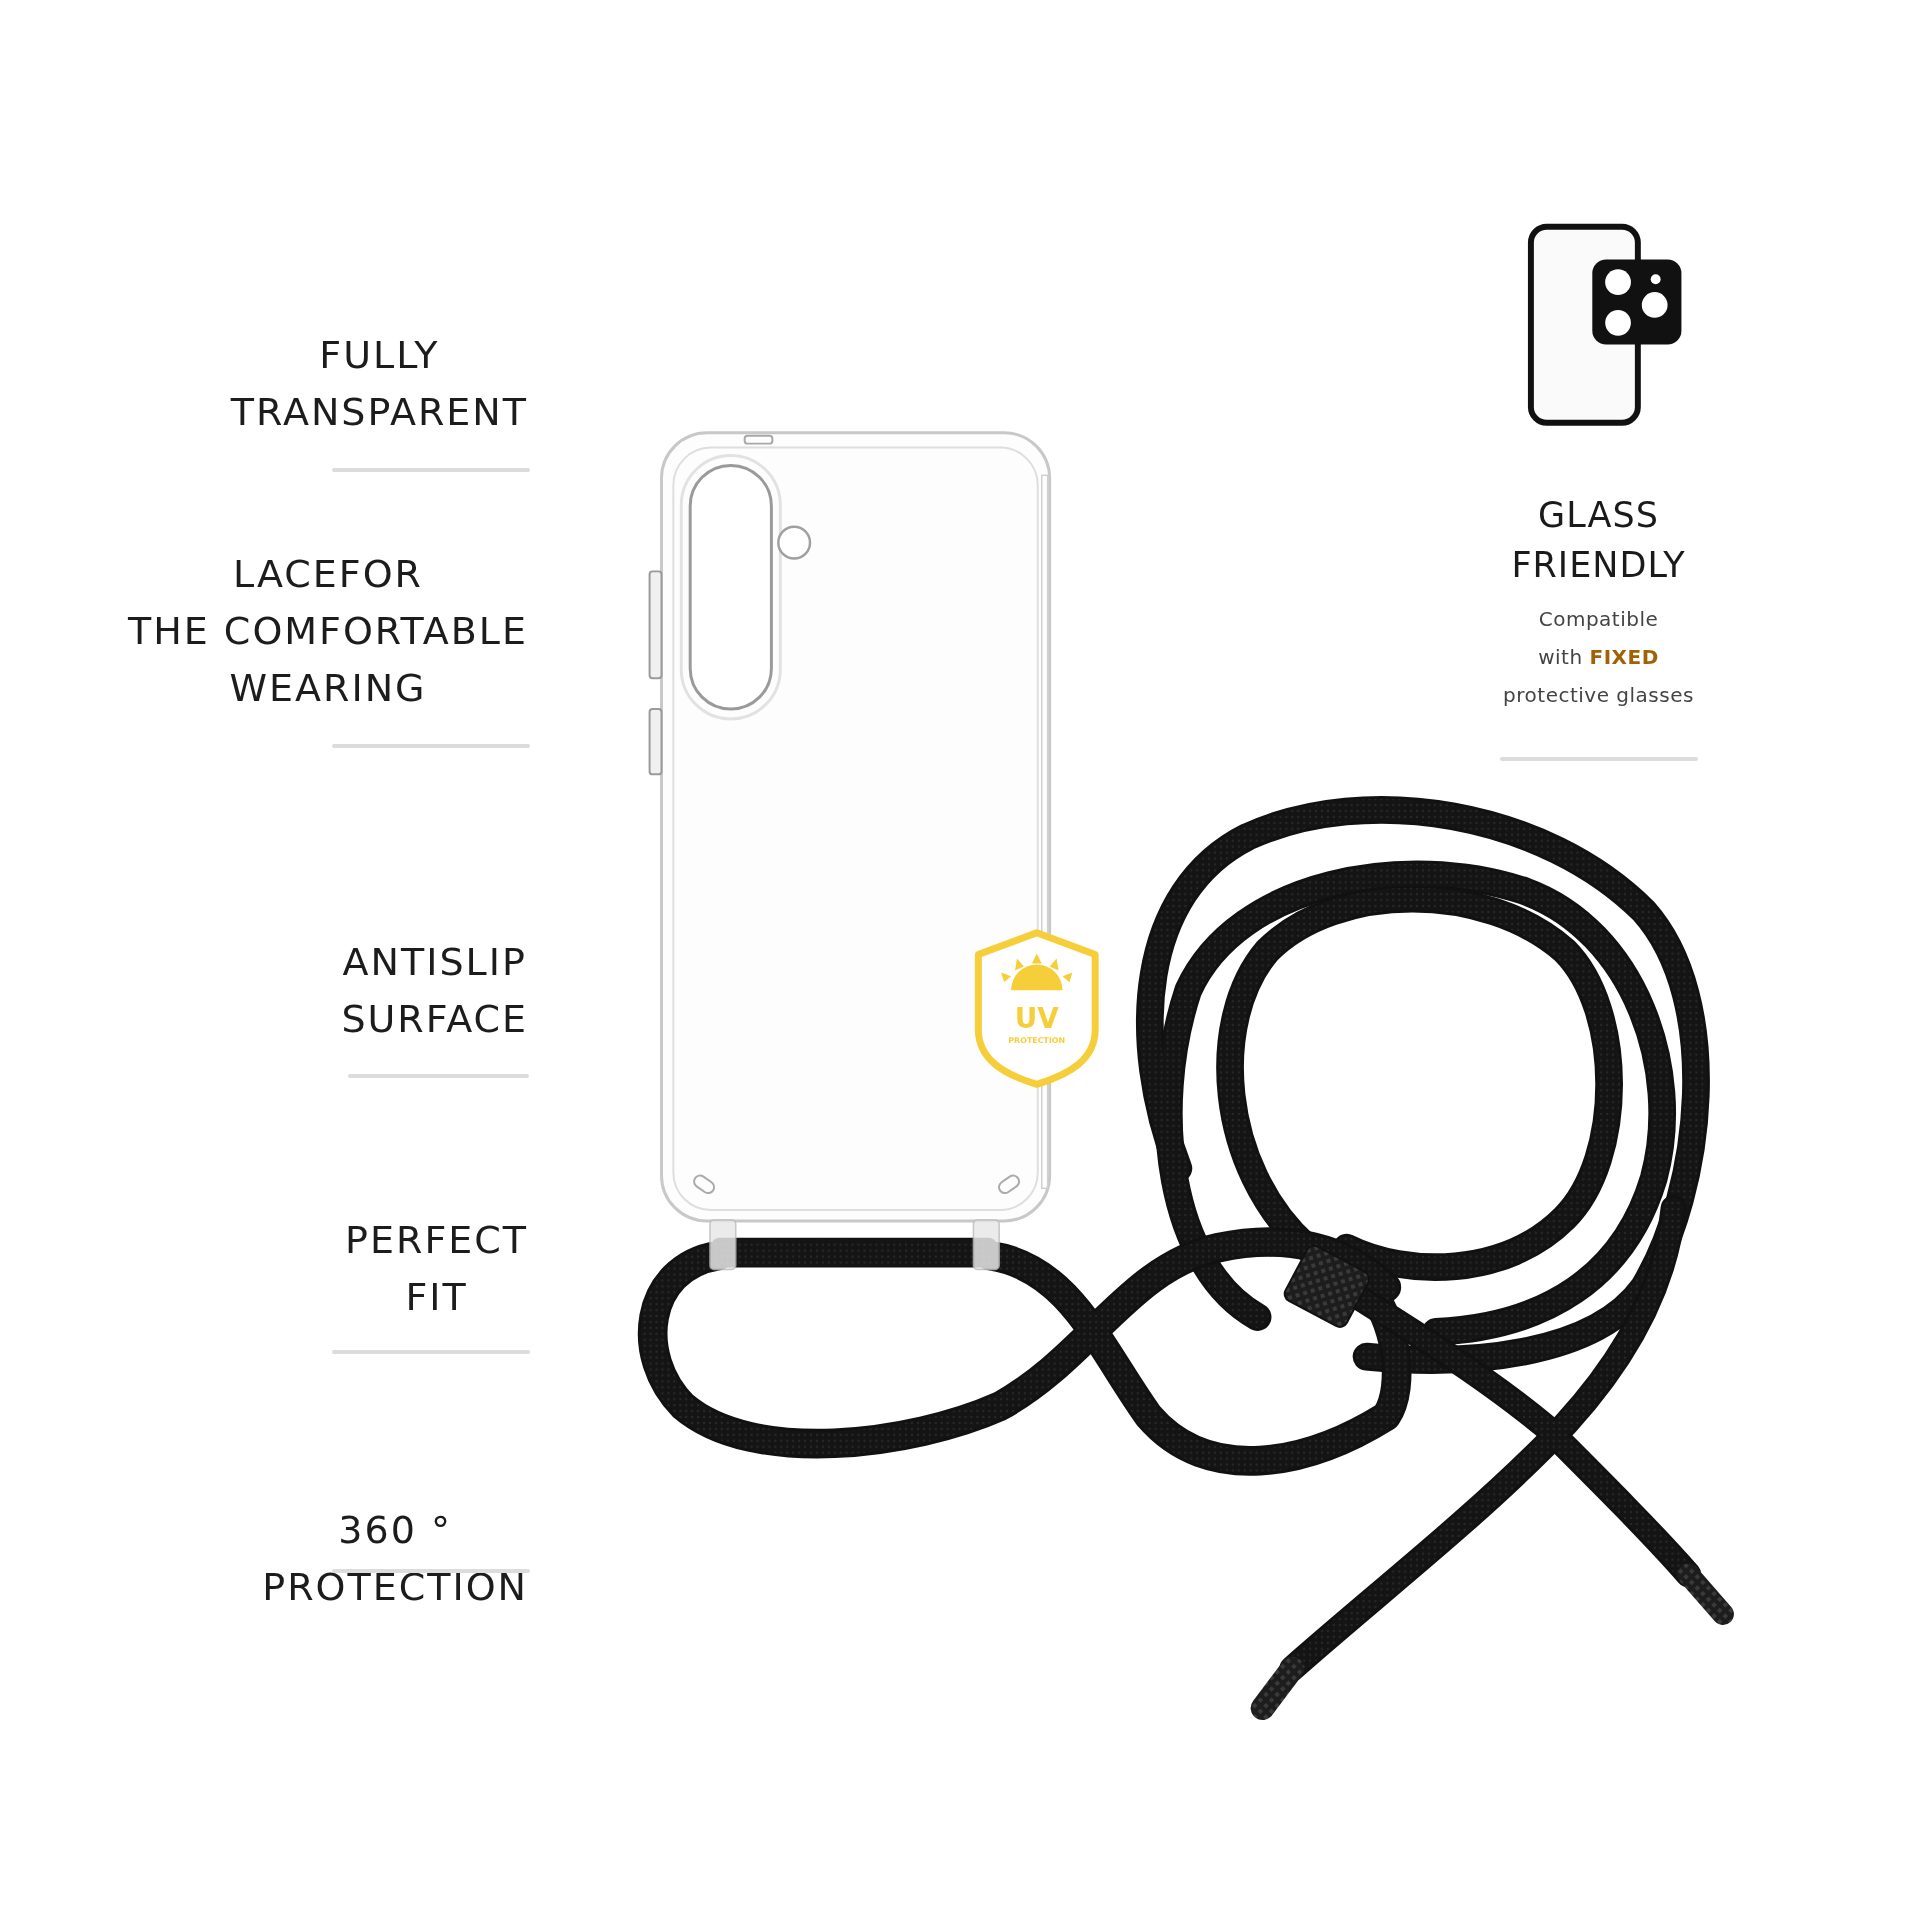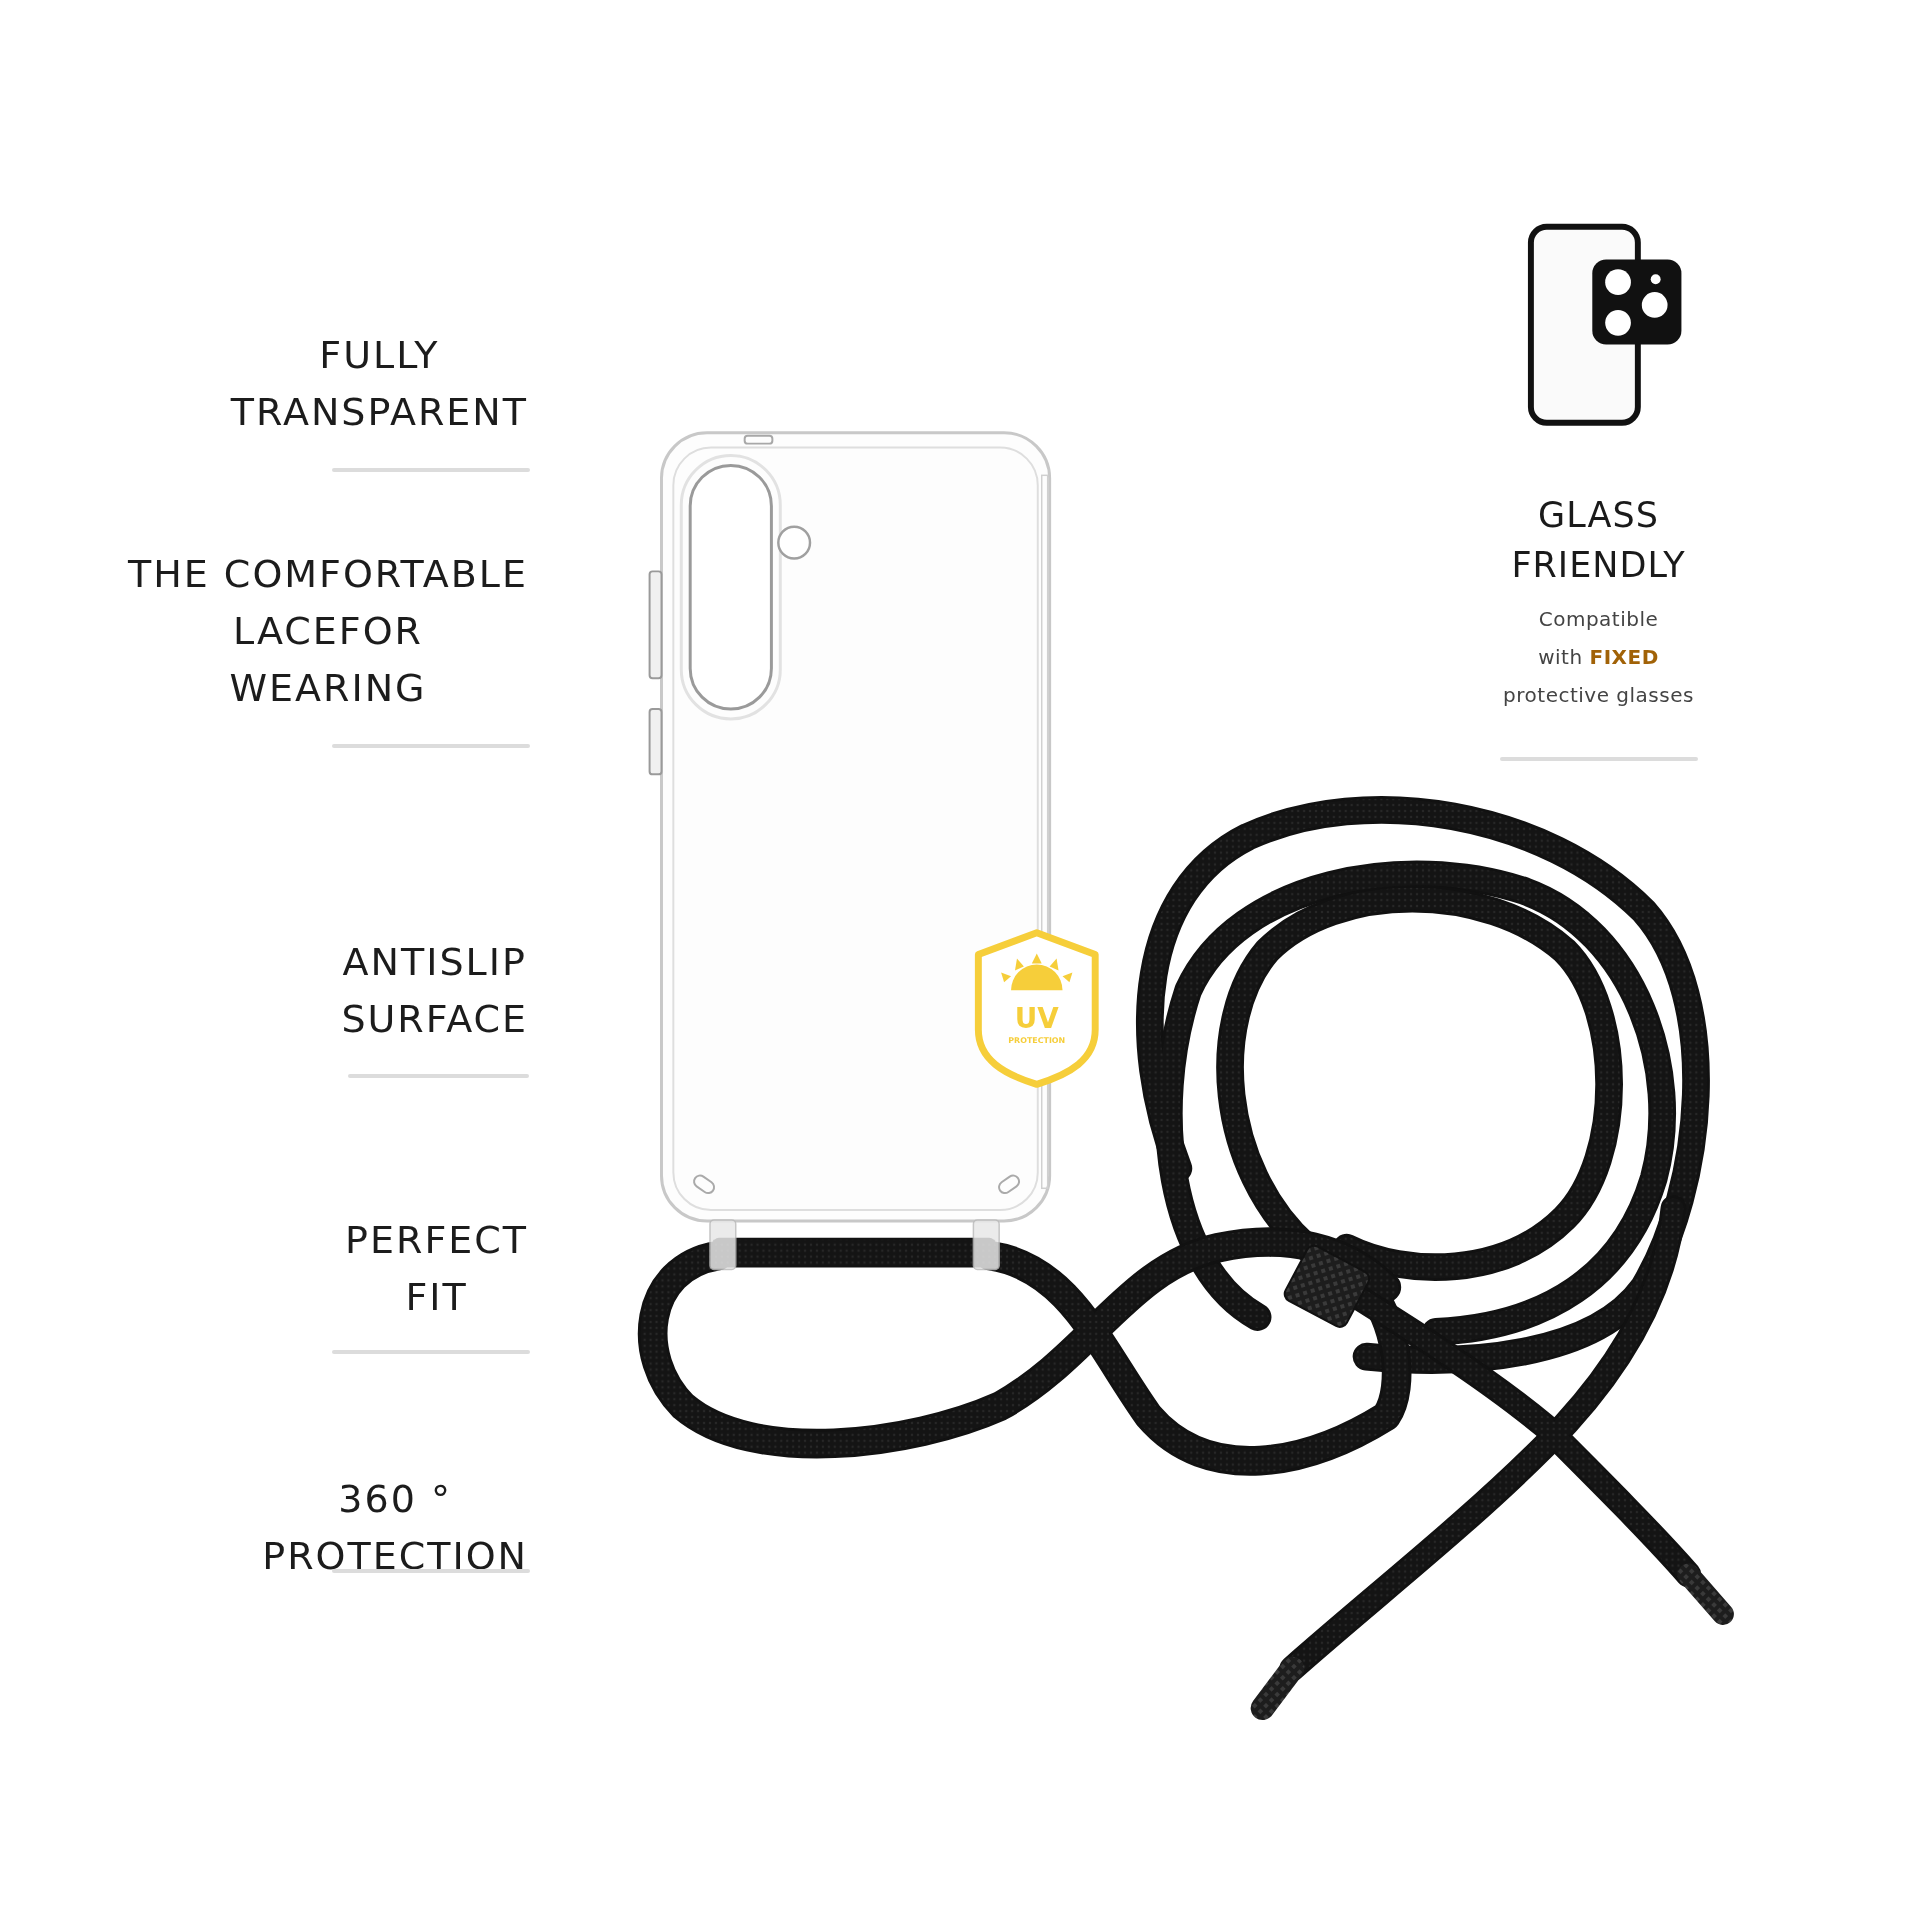--- a/index.html
+++ b/index.html
@@ -18,39 +18,39 @@
 </head>
 <body>
 
 <div class="feature" style="top:327px;">
   <span class="line">FULLY</span>
   <span class="line">TRANSPARENT</span>
 </div>
 <div class="divider" style="left:332px; width:198px; top:468px;"></div>
 
 <div class="feature" style="top:546px;">
+  <span class="line">LACEFOR</span>
   <span class="line">THE COMFORTABLE</span>
-  <span class="line">LACEFOR</span>
   <span class="line">WEARING</span>
 </div>
 <div class="divider" style="left:332px; width:198px; top:744px;"></div>
 
 <div class="feature" style="top:934px;">
   <span class="line">ANTISLIP</span>
   <span class="line">SURFACE</span>
 </div>
 <div class="divider" style="left:348px; width:181px; top:1074px;"></div>
 
 <div class="feature" style="top:1212px;">
   <span class="line">PERFECT</span>
   <span class="line">FIT</span>
 </div>
 <div class="divider" style="left:332px; width:198px; top:1350px;"></div>
 
-<div class="feature" style="top:1471px;">
+<div class="feature" style="top:1502px;">
   <span class="line">360 °</span>
   <span class="line">PROTECTION</span>
 </div>
 <div class="divider" style="left:332px; width:198px; top:1569px;"></div>
 
 <div class="glass">
   <span class="title">GLASS</span>
   <span class="title">FRIENDLY</span>
   <span class="sub" style="margin-top:10px;">Compatible</span>
   <span class="sub"><span>with </span><b>FIXED</b></span>

